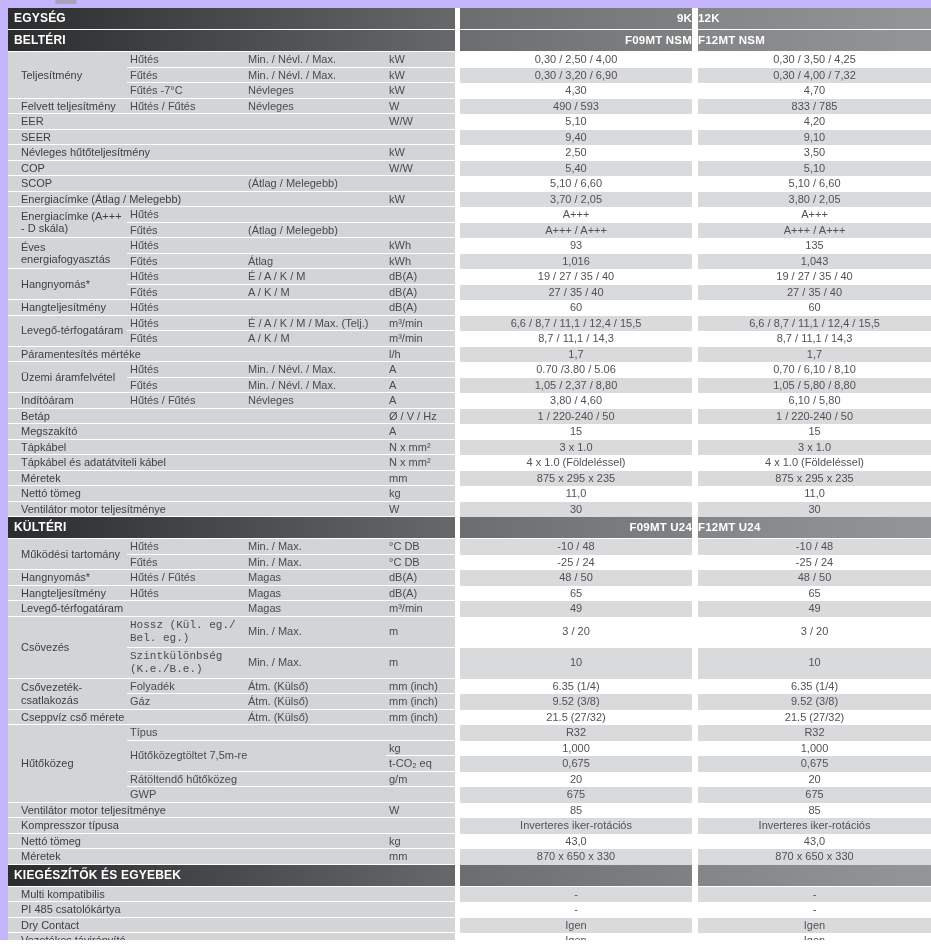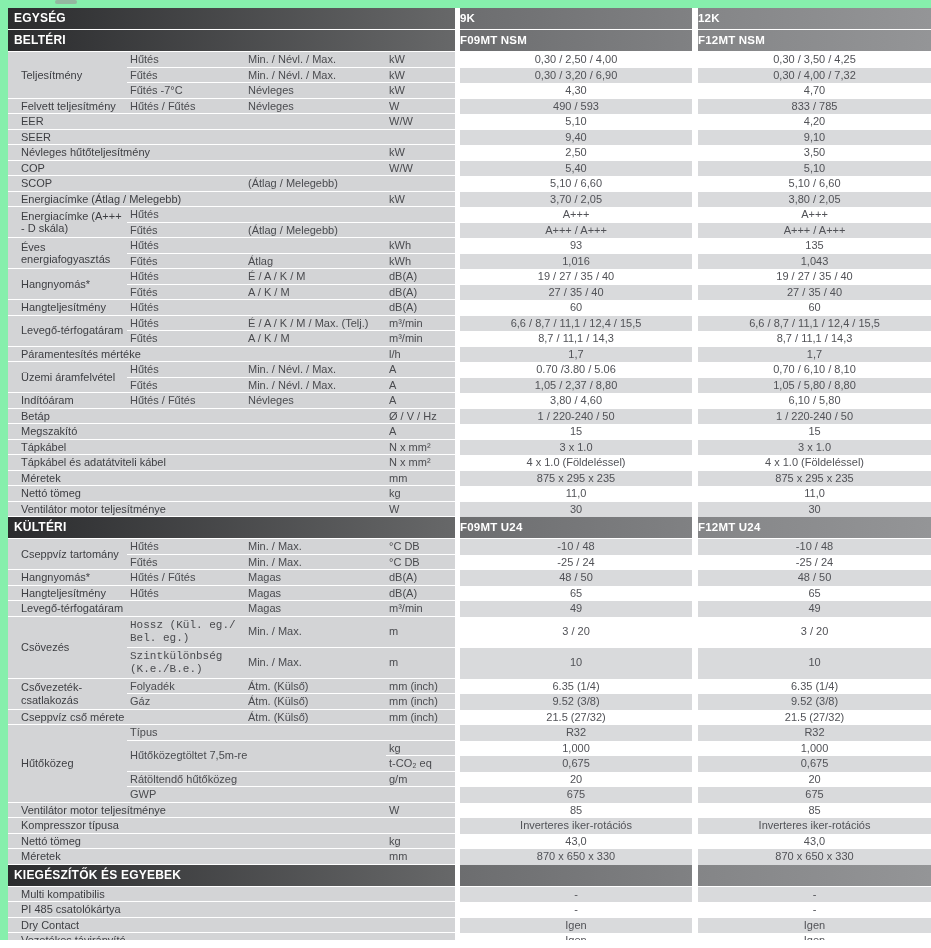--- a/index.html
+++ b/index.html
@@ -1,17 +1,17 @@
 <!DOCTYPE html>
 <html><head>
 <meta charset="utf-8">
 <style>
   html,body{margin:0;padding:0;background:#fff;}
   body{font-family:"Liberation Sans",sans-serif;-webkit-font-smoothing:antialiased;}
-  #stage{position:relative;width:931px;height:940px;background:#86efac;overflow:hidden;}
+  #stage{position:relative;width:931px;height:940px;background:#c4b5fd;overflow:hidden;}
   .artifact{position:absolute;left:55px;top:0;width:22px;height:4px;background:#9a9a9a;border-radius:2px;opacity:.65;}
   table{border-collapse:separate;border-spacing:0;table-layout:fixed;width:923px;margin:8px 0 0 8px;}
   td{box-sizing:border-box;height:15.5px;font-size:11px;line-height:12.5px;vertical-align:middle;
      color:#4a4b4f;overflow:hidden;padding:0;}
   
   .lab,.sub,.det,.unit{background:#d3d4d6;border-bottom:1px solid #fff;}
   .lab{padding-left:13px;color:#3d3e42;}
   .sub{padding-left:3px;white-space:nowrap;}
   .det{padding-left:3px;white-space:nowrap;}
   .unit{padding-left:3px;white-space:nowrap;}
@@ -20,21 +20,21 @@
   tr.tall .sub{white-space:normal;font-family:Liberation Mono, monospace;}
   
   .val{text-align:center;white-space:nowrap;border-bottom:1px solid transparent;color:#515257;}
   .val.g{background:#d9dadc;}
   .val.w{background:#ffffff;}
   .gap{background:#ffffff;border-bottom:1px solid #fff;}
   
   tr.sec td{height:22px;border-bottom:1px solid #fff;}
   .bar{color:#fff;font-weight:bold;font-size:12px;letter-spacing:.2px;}
   .bar-label{background:linear-gradient(90deg,#2b2c2e 0%,#676869 100%);padding-left:6px;text-align:left;}
-  .bar-m9{background:linear-gradient(90deg,#6c6d6f 0%,#808183 100%);text-align:left;font-size:11.5px;margin-top:36px;}
+  .bar-m9{background:linear-gradient(90deg,#6c6d6f 0%,#808183 100%);text-align:right;font-size:11.5px;margin-top:36px;}
   .bar-m12{background:linear-gradient(90deg,#848587 0%,#949597 100%);text-align:left;font-size:11.5px;}
   tr.last-row td:not(.gap){border-bottom:2px solid #15803d;}
 </style>
 </head>
 <body>
 
 <div id="stage">
   <div class="artifact"></div>
   <div id="table-host">
       <table>
@@ -330,21 +330,21 @@
             <td class="val g">30</td>
           </tr>
           <tr class="sec">
             <td class="bar bar-label" colspan="4">KÜLTÉRI</td>
             <td class="gap"></td>
             <td class="bar bar-m9">F09MT U24</td>
             <td class="gap"></td>
             <td class="bar bar-m12">F12MT U24</td>
           </tr>
           <tr>
-            <td class="lab" rowspan="2">Cseppvíz tartomány</td>
+            <td class="lab" rowspan="2">Működési tartomány</td>
             <td class="sub">Hűtés</td>
             <td class="det">Min. / Max.</td>
             <td class="unit">°C DB</td>
             <td class="gap"></td>
             <td class="val g">-10 / 48</td>
             <td class="gap"></td>
             <td class="val g">-10 / 48</td>
           </tr>
           <tr>
             <td class="sub">Fűtés</td>

